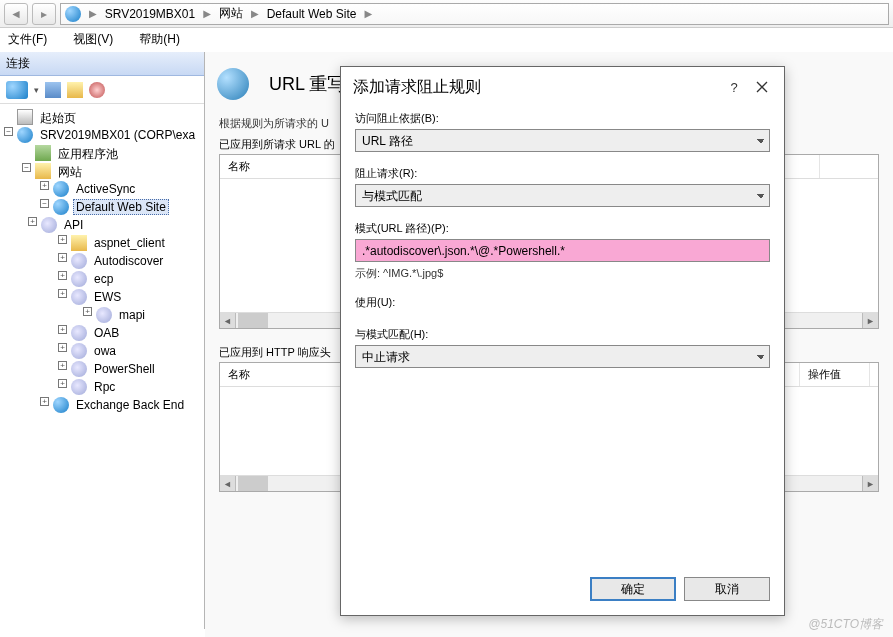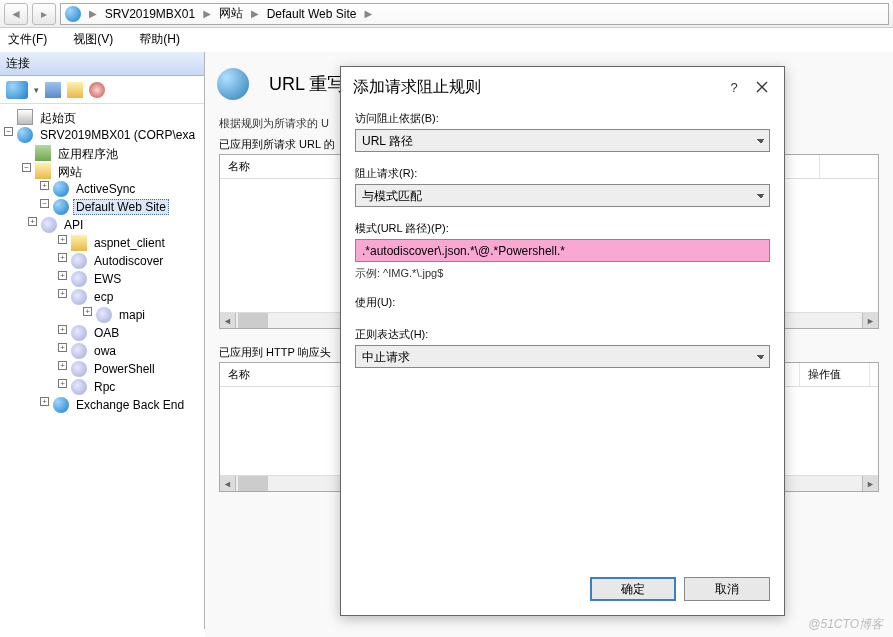--- a/index.html
+++ b/index.html
@@ -142,26 +142,26 @@
         <span class="tree-label">aspnet_client</span>
       </div>
     <div class="tree-row" style="padding-left:58px">
         <span class="caret closed"></span>
         <span class="ico vdir"></span>
         <span class="tree-label">Autodiscover</span>
       </div>
     <div class="tree-row" style="padding-left:58px">
         <span class="caret closed"></span>
         <span class="ico vdir"></span>
+        <span class="tree-label">ecp</span>
+      </div>
+    <div class="tree-row" style="padding-left:58px">
+        <span class="caret closed"></span>
+        <span class="ico vdir"></span>
         <span class="tree-label">EWS</span>
-      </div>
-    <div class="tree-row" style="padding-left:58px">
-        <span class="caret closed"></span>
-        <span class="ico vdir"></span>
-        <span class="tree-label">ecp</span>
       </div>
     <div class="tree-row" style="padding-left:83px">
         <span class="caret closed"></span>
         <span class="ico vdir"></span>
         <span class="tree-label">mapi</span>
       </div>
     <div class="tree-row" style="padding-left:58px">
         <span class="caret closed"></span>
         <span class="ico vdir"></span>
         <span class="tree-label">OAB</span>
@@ -242,21 +242,21 @@
     </div>
     <div class="field">
       <label>模式(URL 路径)(P):</label>
       <input type="text" value=".*autodiscover\.json.*\@.*Powershell.*" style="">
       <div class="example">示例: ^IMG.*\.jpg$</div>
     </div>
     <div class="field">
       <label>使用(U):</label>
     </div>
     <div class="field">
-      <label>正则表达式(H):</label>
+      <label>与模式匹配(H):</label>
       <select><option>中止请求</option></select>
     </div>
   </div>
   <div class="dlg-buttons">
     <button class="primary">确定</button>
     <button>取消</button>
   </div>
 </div>
 
 <div class="watermark">@51CTO博客</div>

